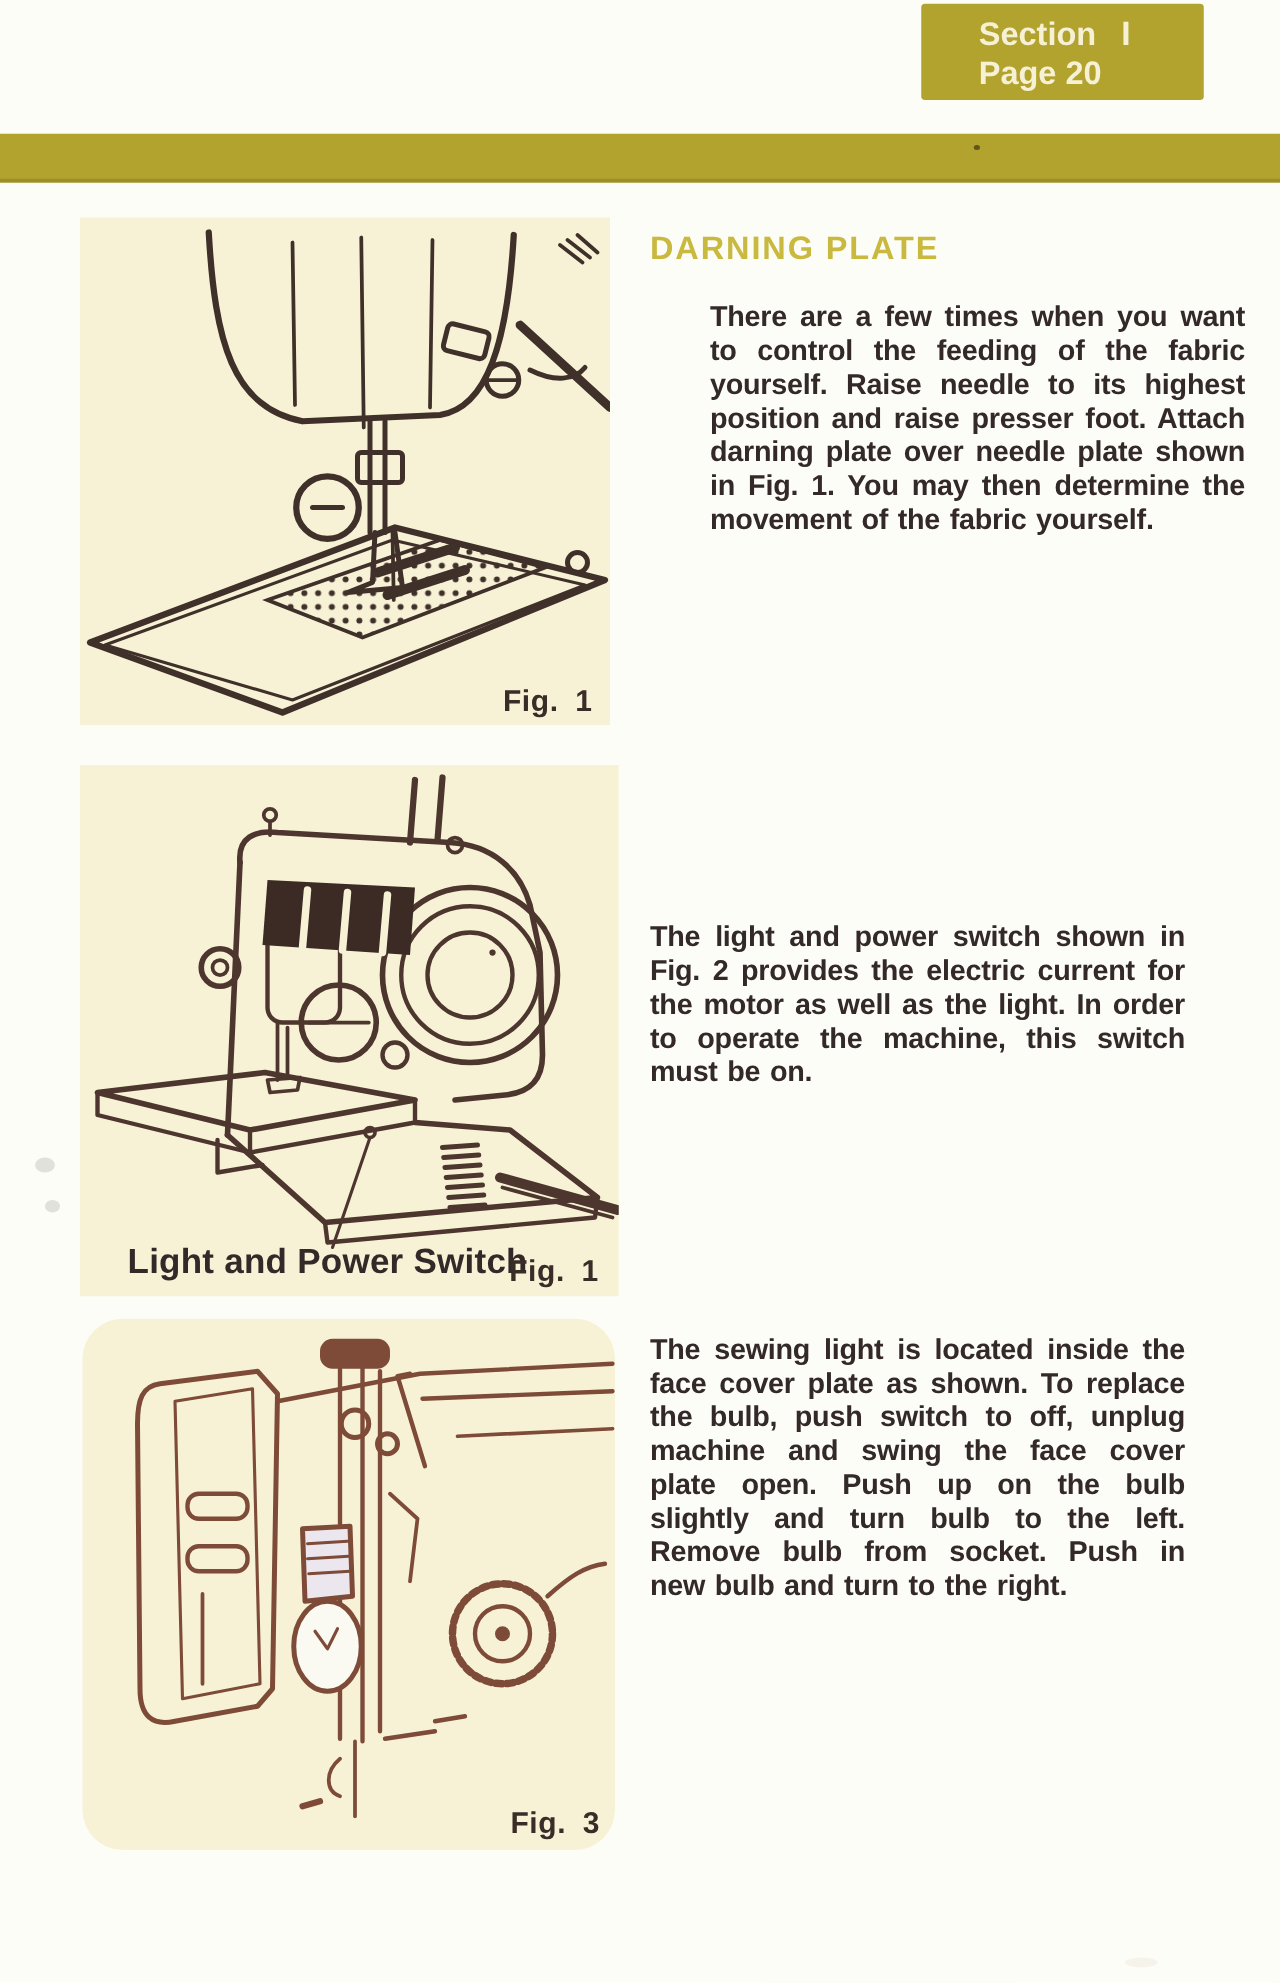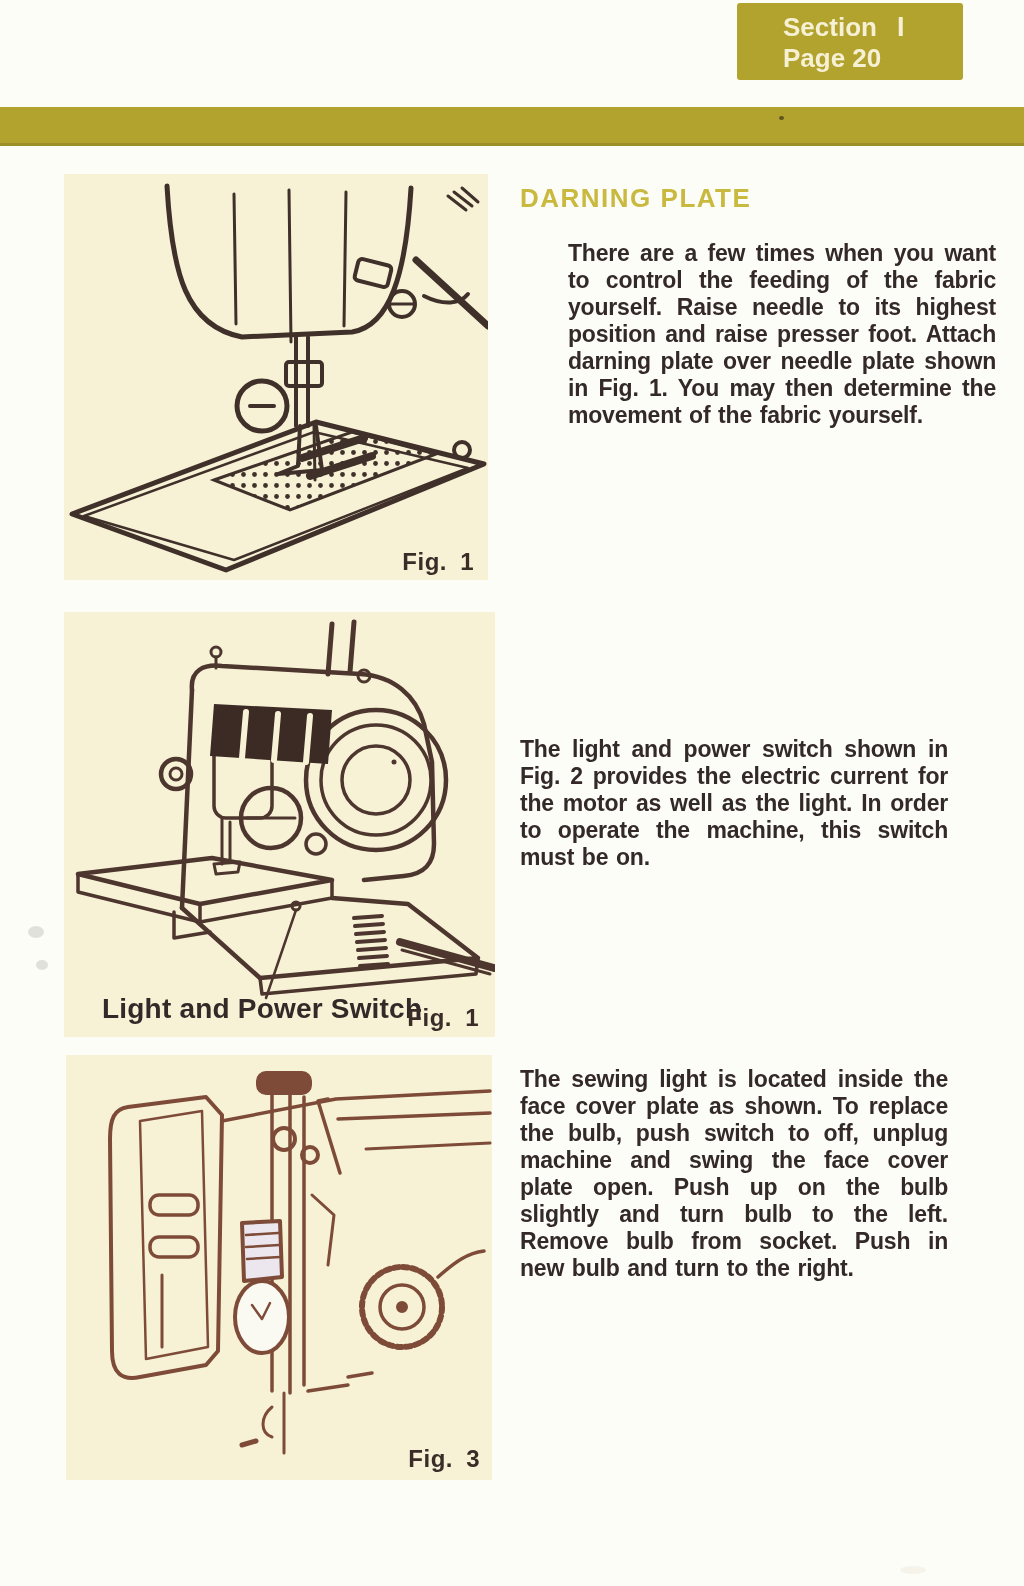--- a/index.html
+++ b/index.html
@@ -22,21 +22,21 @@
     position:absolute;left:0;top:107px;width:1024px;height:36px;
     background:var(--olive,#b2a22e);
     border-bottom:3px solid #9d8f28;
   }
   .bar-speck{position:absolute;left:779px;top:116px;width:5px;height:4px;background:#5f551d;border-radius:50%;}
   
   .panel{position:absolute;background:var(--panel,#f7f2d6);}
   .panel svg{position:absolute;left:0;top:0;}
   #panel-1{left:64px;top:174px;width:424px;height:406px;}
   #panel-2{left:64px;top:612px;width:431px;height:425px;}
-  #panel-3{left:66px;top:1055px;width:426px;height:425px;}
+  #panel-3{left:66px;top:1055px;width:426px;height:425px;border-radius:32px;}
   .caption{
     position:absolute;font-weight:bold;font-size:24px;color:#3a2d28;
     word-spacing:6px;letter-spacing:.5px;
   }
   #caption-1{right:14px;bottom:4px;}
   #caption-2{right:16px;bottom:5px;}
   #caption-3{right:12px;bottom:7px;}
   .fig-label{
     position:absolute;left:38px;bottom:12px;
     font-weight:bold;font-size:28px;color:var(--ink,#332928);letter-spacing:.2px;

